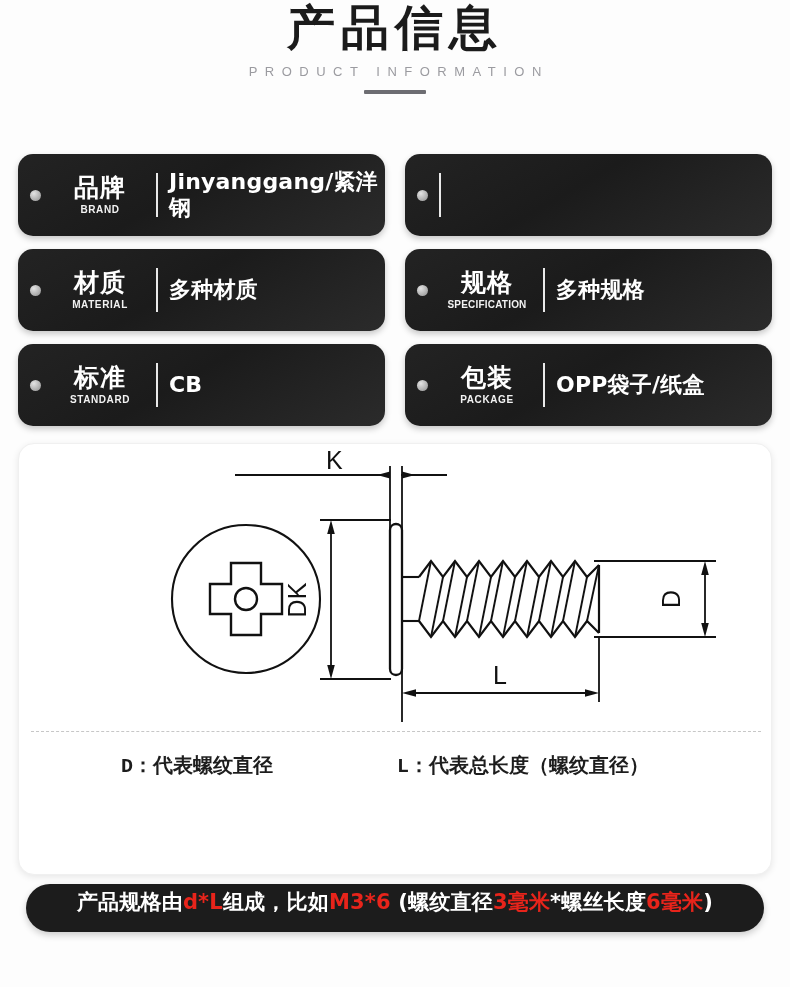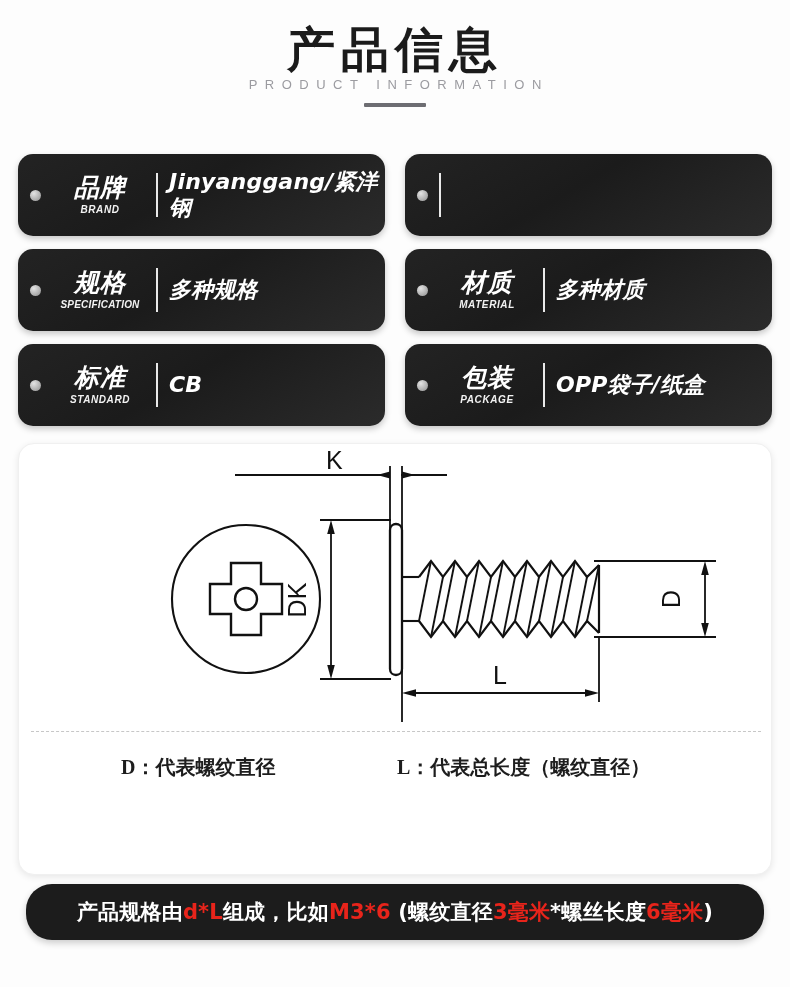--- a/index.html
+++ b/index.html
@@ -12,32 +12,32 @@
   }
   .page {
     position: relative;
     width: 790px;
     height: 987px;
     background: #fdfdfd;
   }
 
   
   .header {
-    padding-top: 22px;
     text-align: center;
   }
   .header-title {
     font-size: 48px;
     font-weight: bold;
     color: #1b1b1b;
     letter-spacing: 6px;
     line-height: 1.15;
     font-family: "DejaVu Sans", "Liberation Sans", sans-serif;
   }
   .header-subtitle {
+    margin-top: 9px;
     font-size: 13px;
     letter-spacing: 7.5px;
     color: #9b9ba0;
     font-weight: 500;
     text-indent: 7.5px;
   }
   .header-rule {
     width: 62px;
     height: 4px;
     background: #6d6d72;
@@ -49,21 +49,20 @@
   .cards {
     position: absolute;
     top: 150px;
     left: 0;
     width: 790px;
     padding: 4px 18px;
     display: grid;
     grid-template-columns: 1fr 1fr;
     column-gap: 20px;
     row-gap: 13px;
-    font-style: italic;
   }
   .card {
     position: relative;
     height: 82px;
     border-radius: 15px;
     background: linear-gradient(150deg, #232323 0%, #1b1b1b 45%, #2b2b2b 100%);
     box-shadow: 0 3px 6px rgba(0,0,0,0.22);
     display: flex;
     align-items: center;
     padding-left: 12px;
@@ -149,38 +148,38 @@
     padding: 0 40px;
     display: grid;
     grid-template-columns: 310px 1fr;
     row-gap: 18px;
   }
   .legend-item {
     font-size: 20px;
     font-weight: bold;
     color: #1d1d1d;
     line-height: 1.3;
-    font-family: Liberation Serif, serif;
+    font-family: Liberation Mono, monospace;
     white-space: nowrap;
   }
   .legend-item.col1 { padding-left: 62px; }
   .legend-item.col2 { padding-left: 28px; }
 
   
   .bottom-bar {
     position: absolute;
     top: 884px;
     left: 26px;
     width: 738px;
-    height: 56px;
+    height: 48px;
     background: #1c1c1c;
     border-radius: 26px;
     box-shadow: 0 3px 7px rgba(0,0,0,0.2);
     display: flex;
-    align-items: center;
+    align-items: flex-end;
     justify-content: center;
     padding: 16px 14px;
   }
   .bottom-text {
     font-size: 21px;
     font-weight: bold;
     color: #ffffff;
     white-space: nowrap;
     font-family: "DejaVu Sans", "Liberation Sans", sans-serif;
     letter-spacing: 0.2px;
@@ -211,35 +210,35 @@
     </div>
 
     <div class="card">
       <span class="card-dot"></span>
       <span class="card-divider"></span>
     </div>
 
     <div class="card">
       <span class="card-dot"></span>
       <div class="card-labels">
+        <div class="card-label-cn">材质</div>
+        <div class="card-label-en">MATERIAL</div>
+      </div>
+      <span class="card-divider"></span>
+      <div class="card-value">多种材质</div>
+    </div>
+
+    <div class="card">
+      <span class="card-dot"></span>
+      <div class="card-labels">
         <div class="card-label-cn">规格</div>
         <div class="card-label-en small">SPECIFICATION</div>
       </div>
       <span class="card-divider"></span>
       <div class="card-value">多种规格</div>
-    </div>
-
-    <div class="card">
-      <span class="card-dot"></span>
-      <div class="card-labels">
-        <div class="card-label-cn">材质</div>
-        <div class="card-label-en">MATERIAL</div>
-      </div>
-      <span class="card-divider"></span>
-      <div class="card-value">多种材质</div>
     </div>
 
     <div class="card">
       <span class="card-dot"></span>
       <div class="card-labels">
         <div class="card-label-cn">标准</div>
         <div class="card-label-en">STANDARD</div>
       </div>
       <span class="card-divider"></span>
       <div class="card-value">CB</div>

